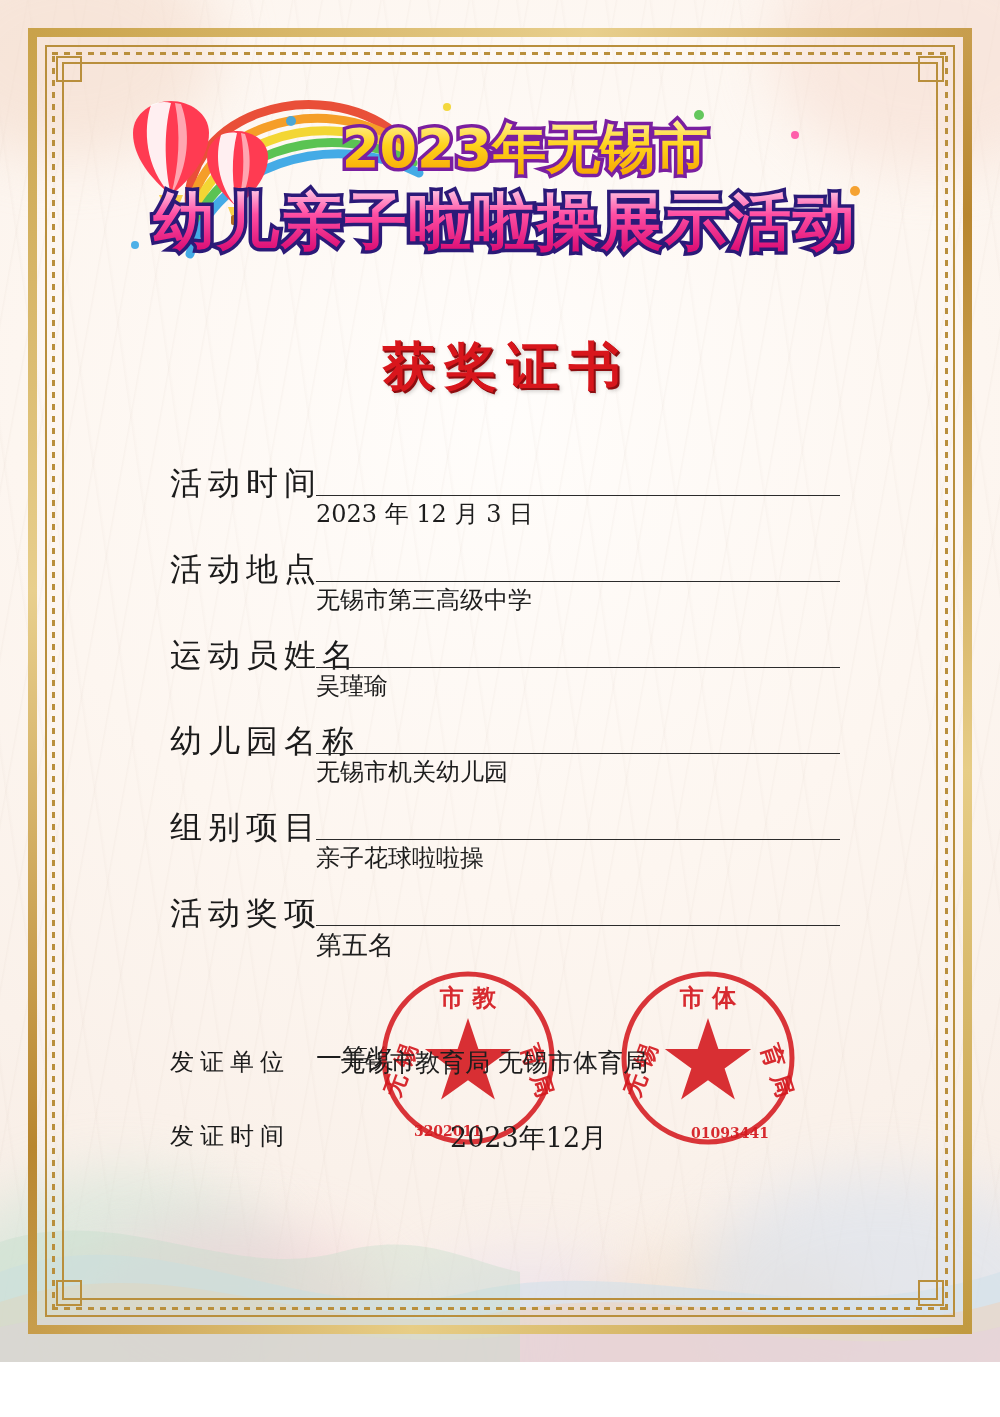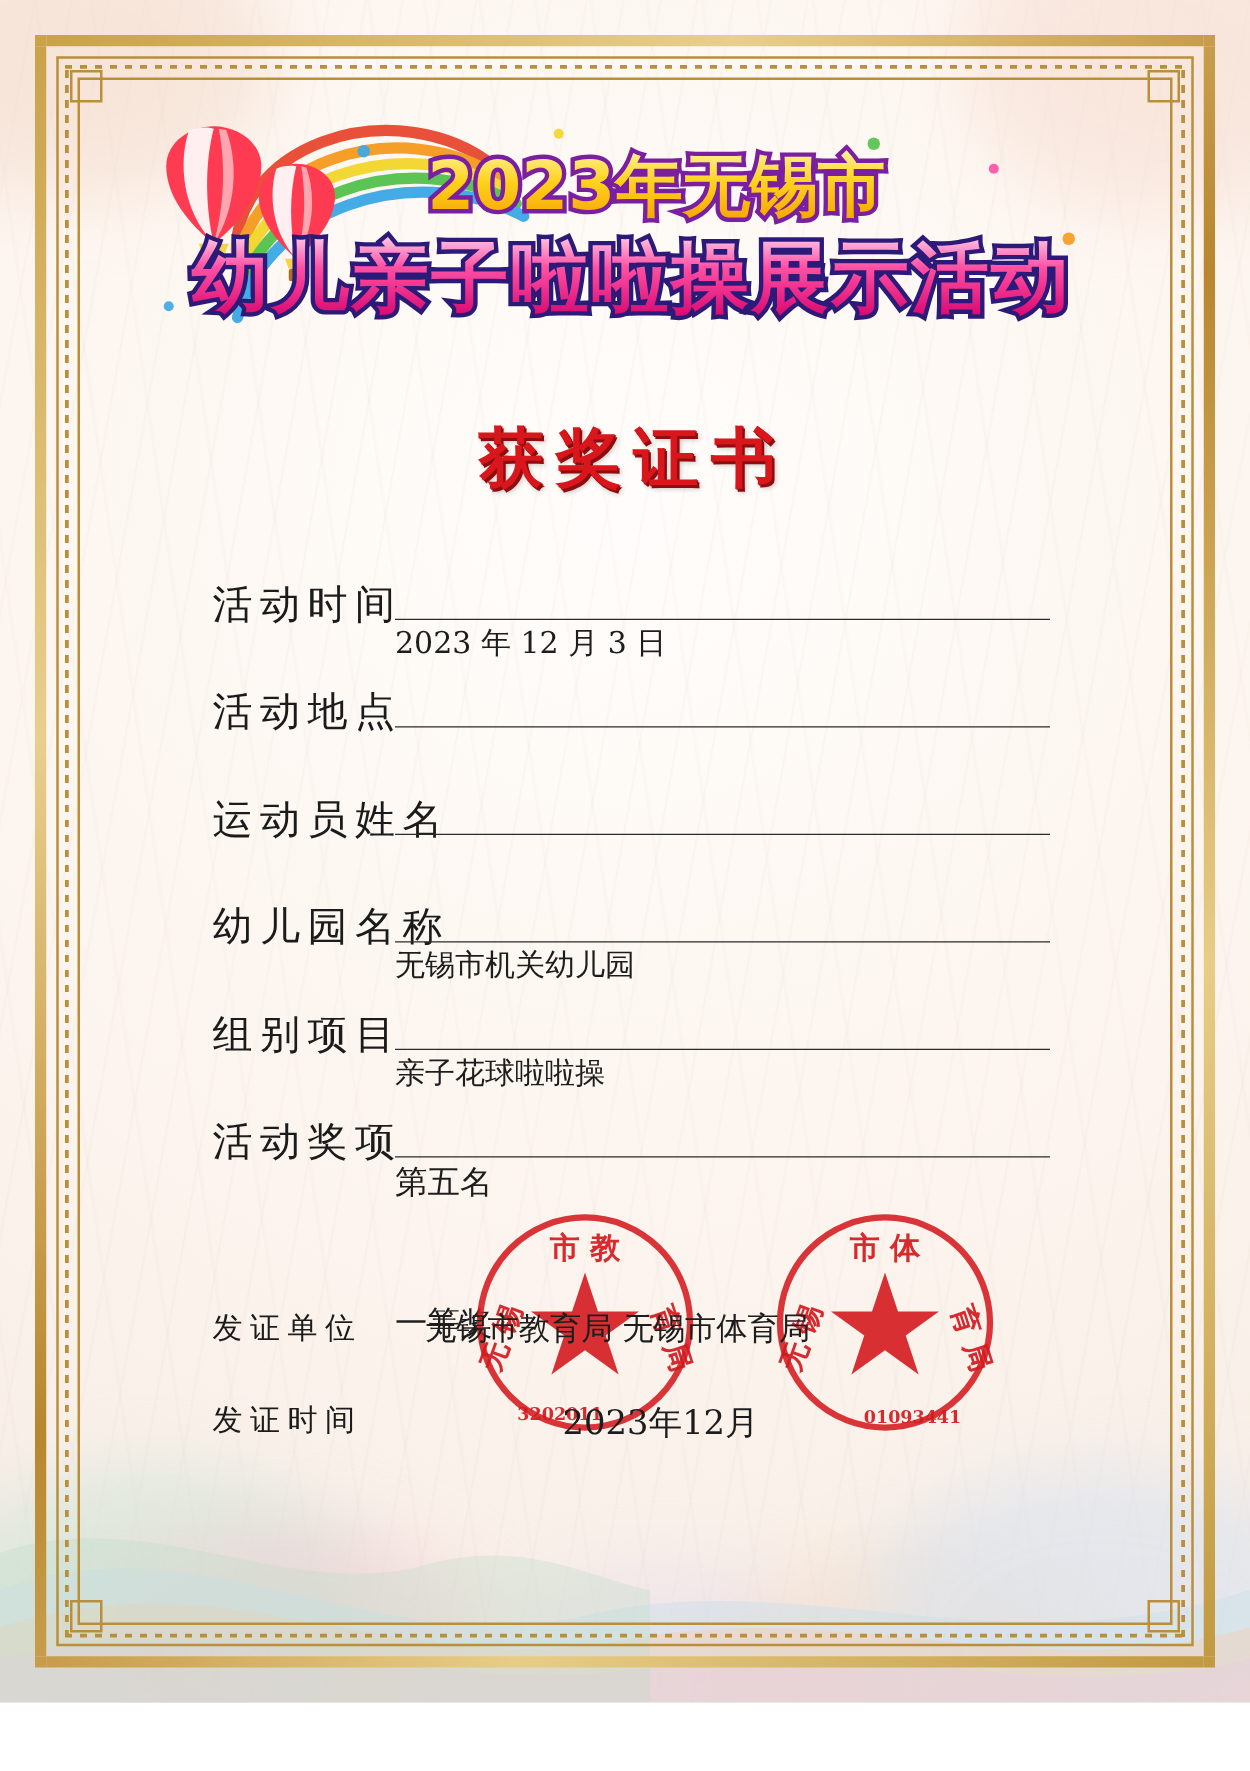--- a/index.html
+++ b/index.html
@@ -330,25 +330,27 @@
   <div class="fields">
 
     <div class="field-row">
       <div class="field-label">活动时间</div>
       <div class="field-value">2023 年 12 月 3 日</div>
       <div class="field-line"></div>
     </div>
 
     <div class="field-row">
       <div class="field-label">活动地点</div>
+      <div class="field-value">无锡市第三高级中学</div>
       <div class="field-line"></div>
     </div>
 
     <div class="field-row">
       <div class="field-label">运动员姓名</div>
+      <div class="field-value">吴瑾瑜</div>
       <div class="field-line"></div>
     </div>
 
     <div class="field-row">
       <div class="field-label">幼儿园名称</div>
       <div class="field-value">无锡市机关幼儿园</div>
       <div class="field-line"></div>
     </div>
 
     <div class="field-row">

